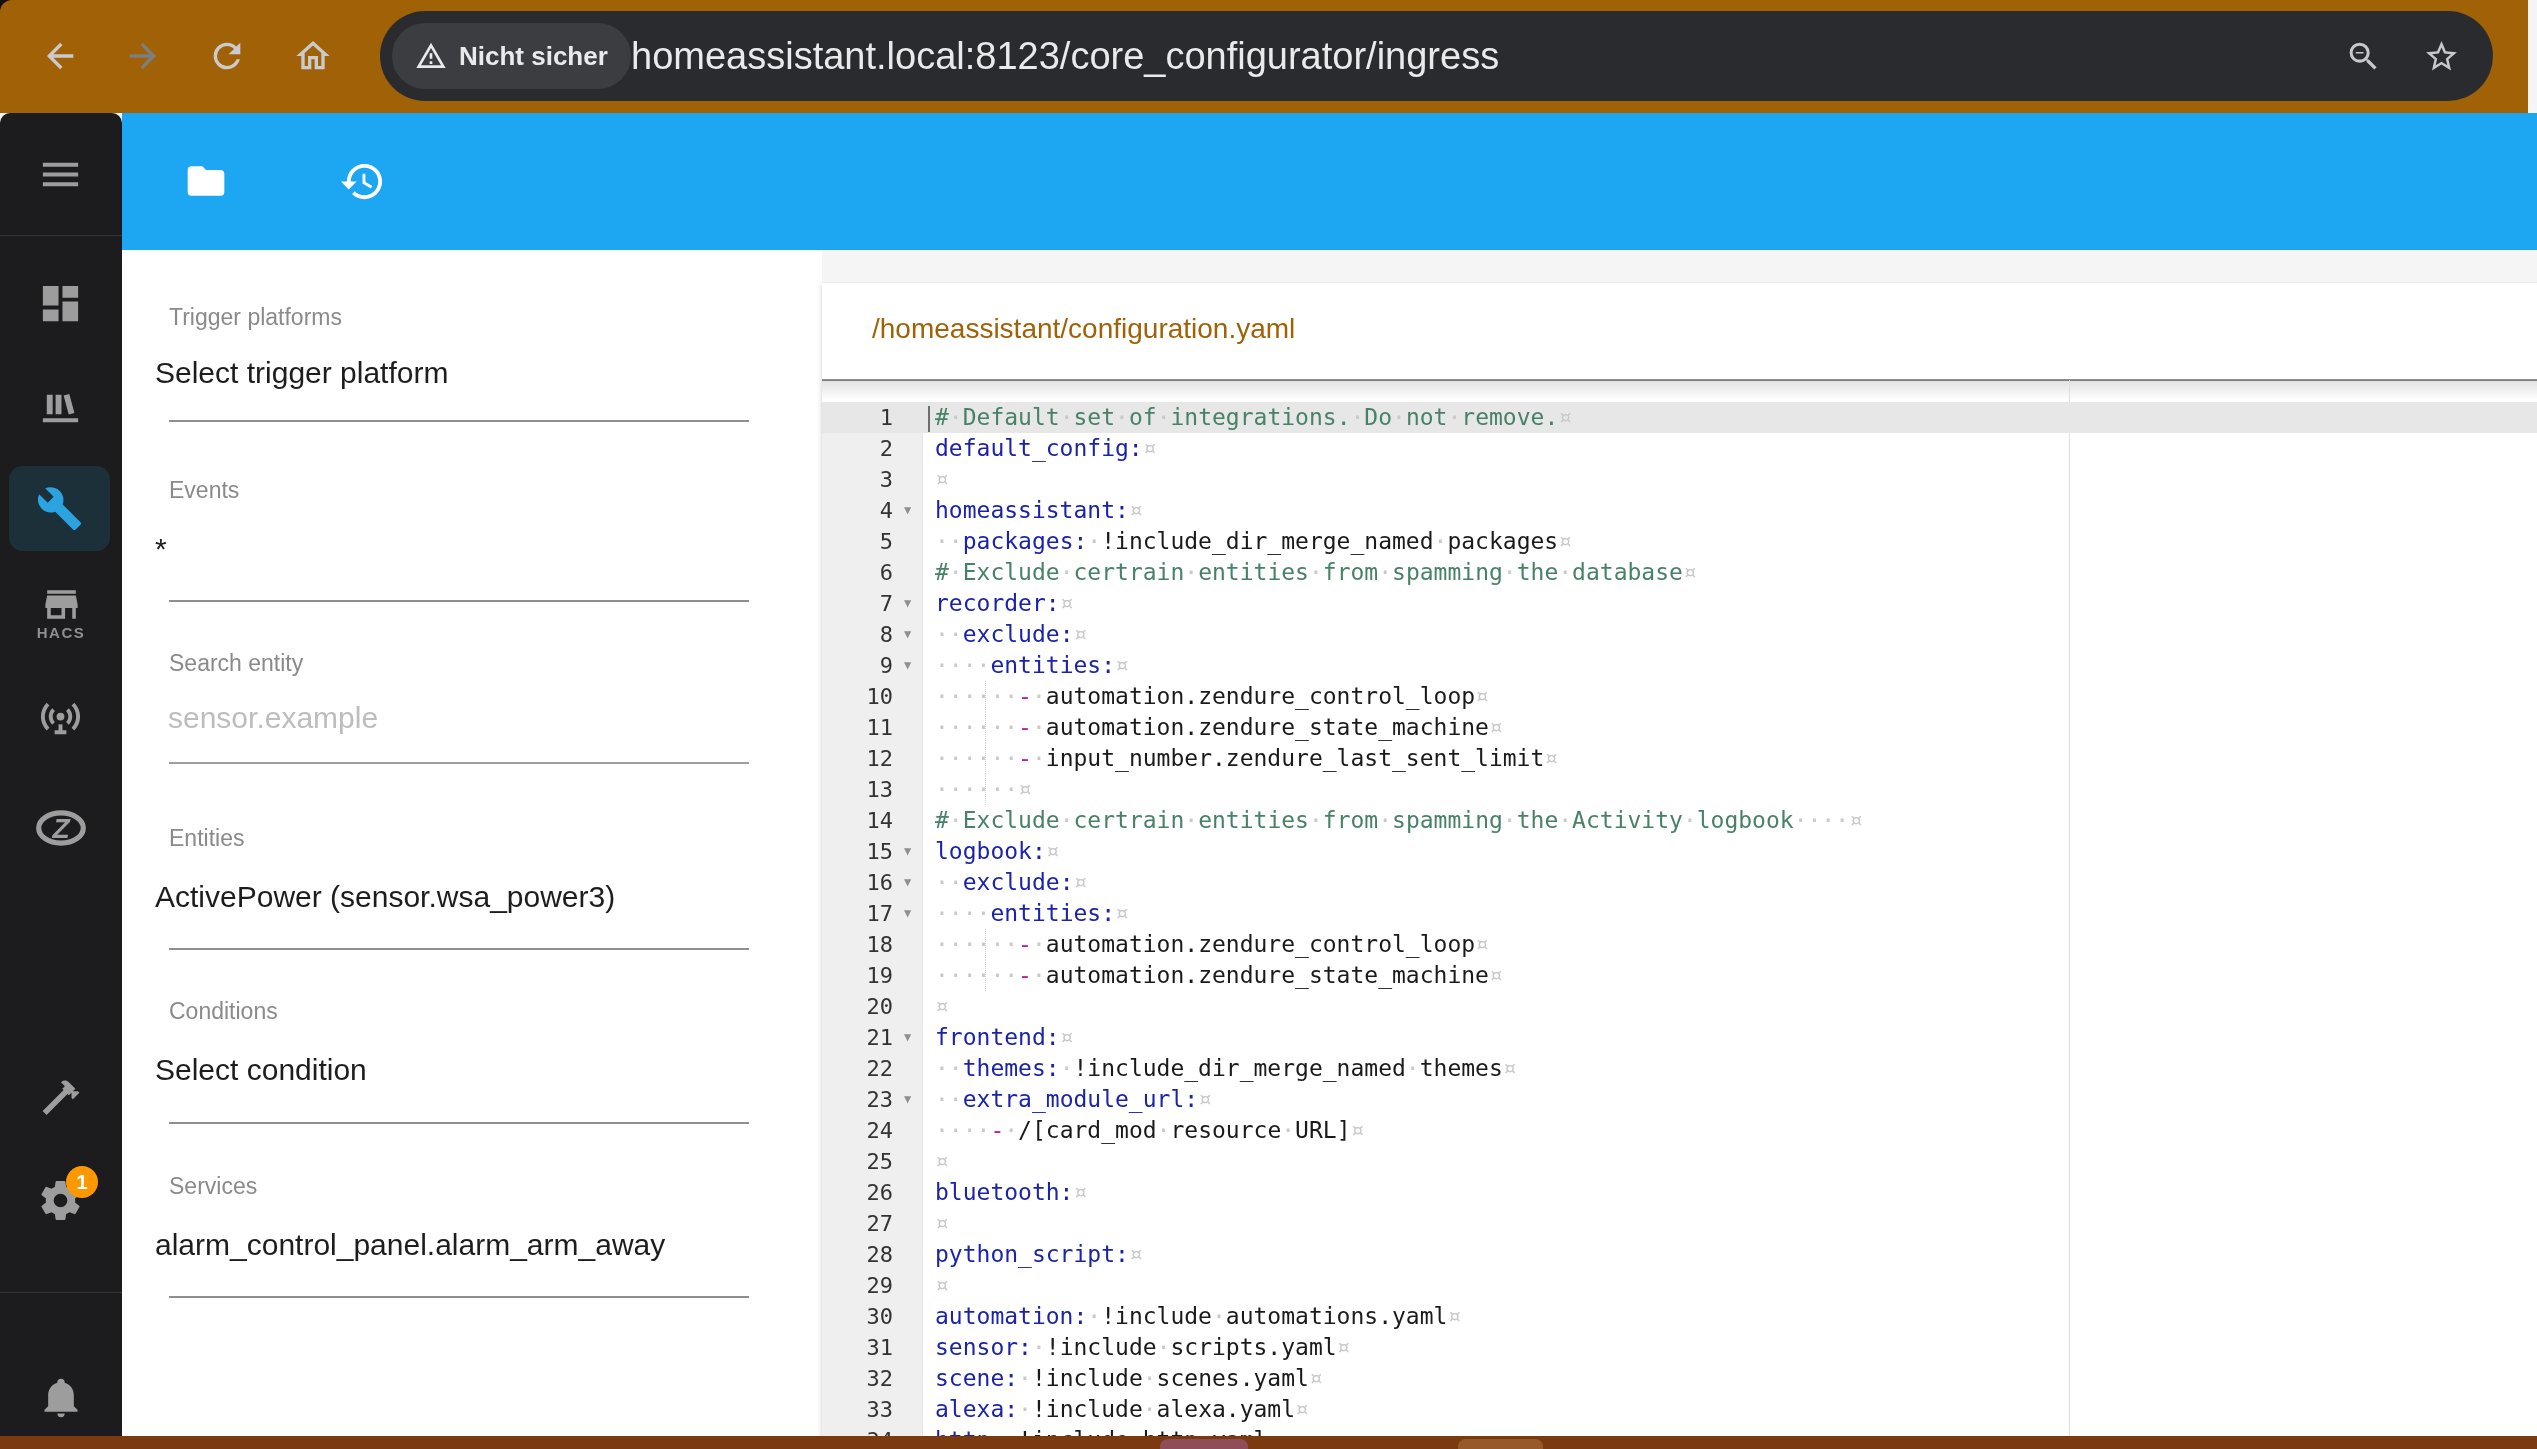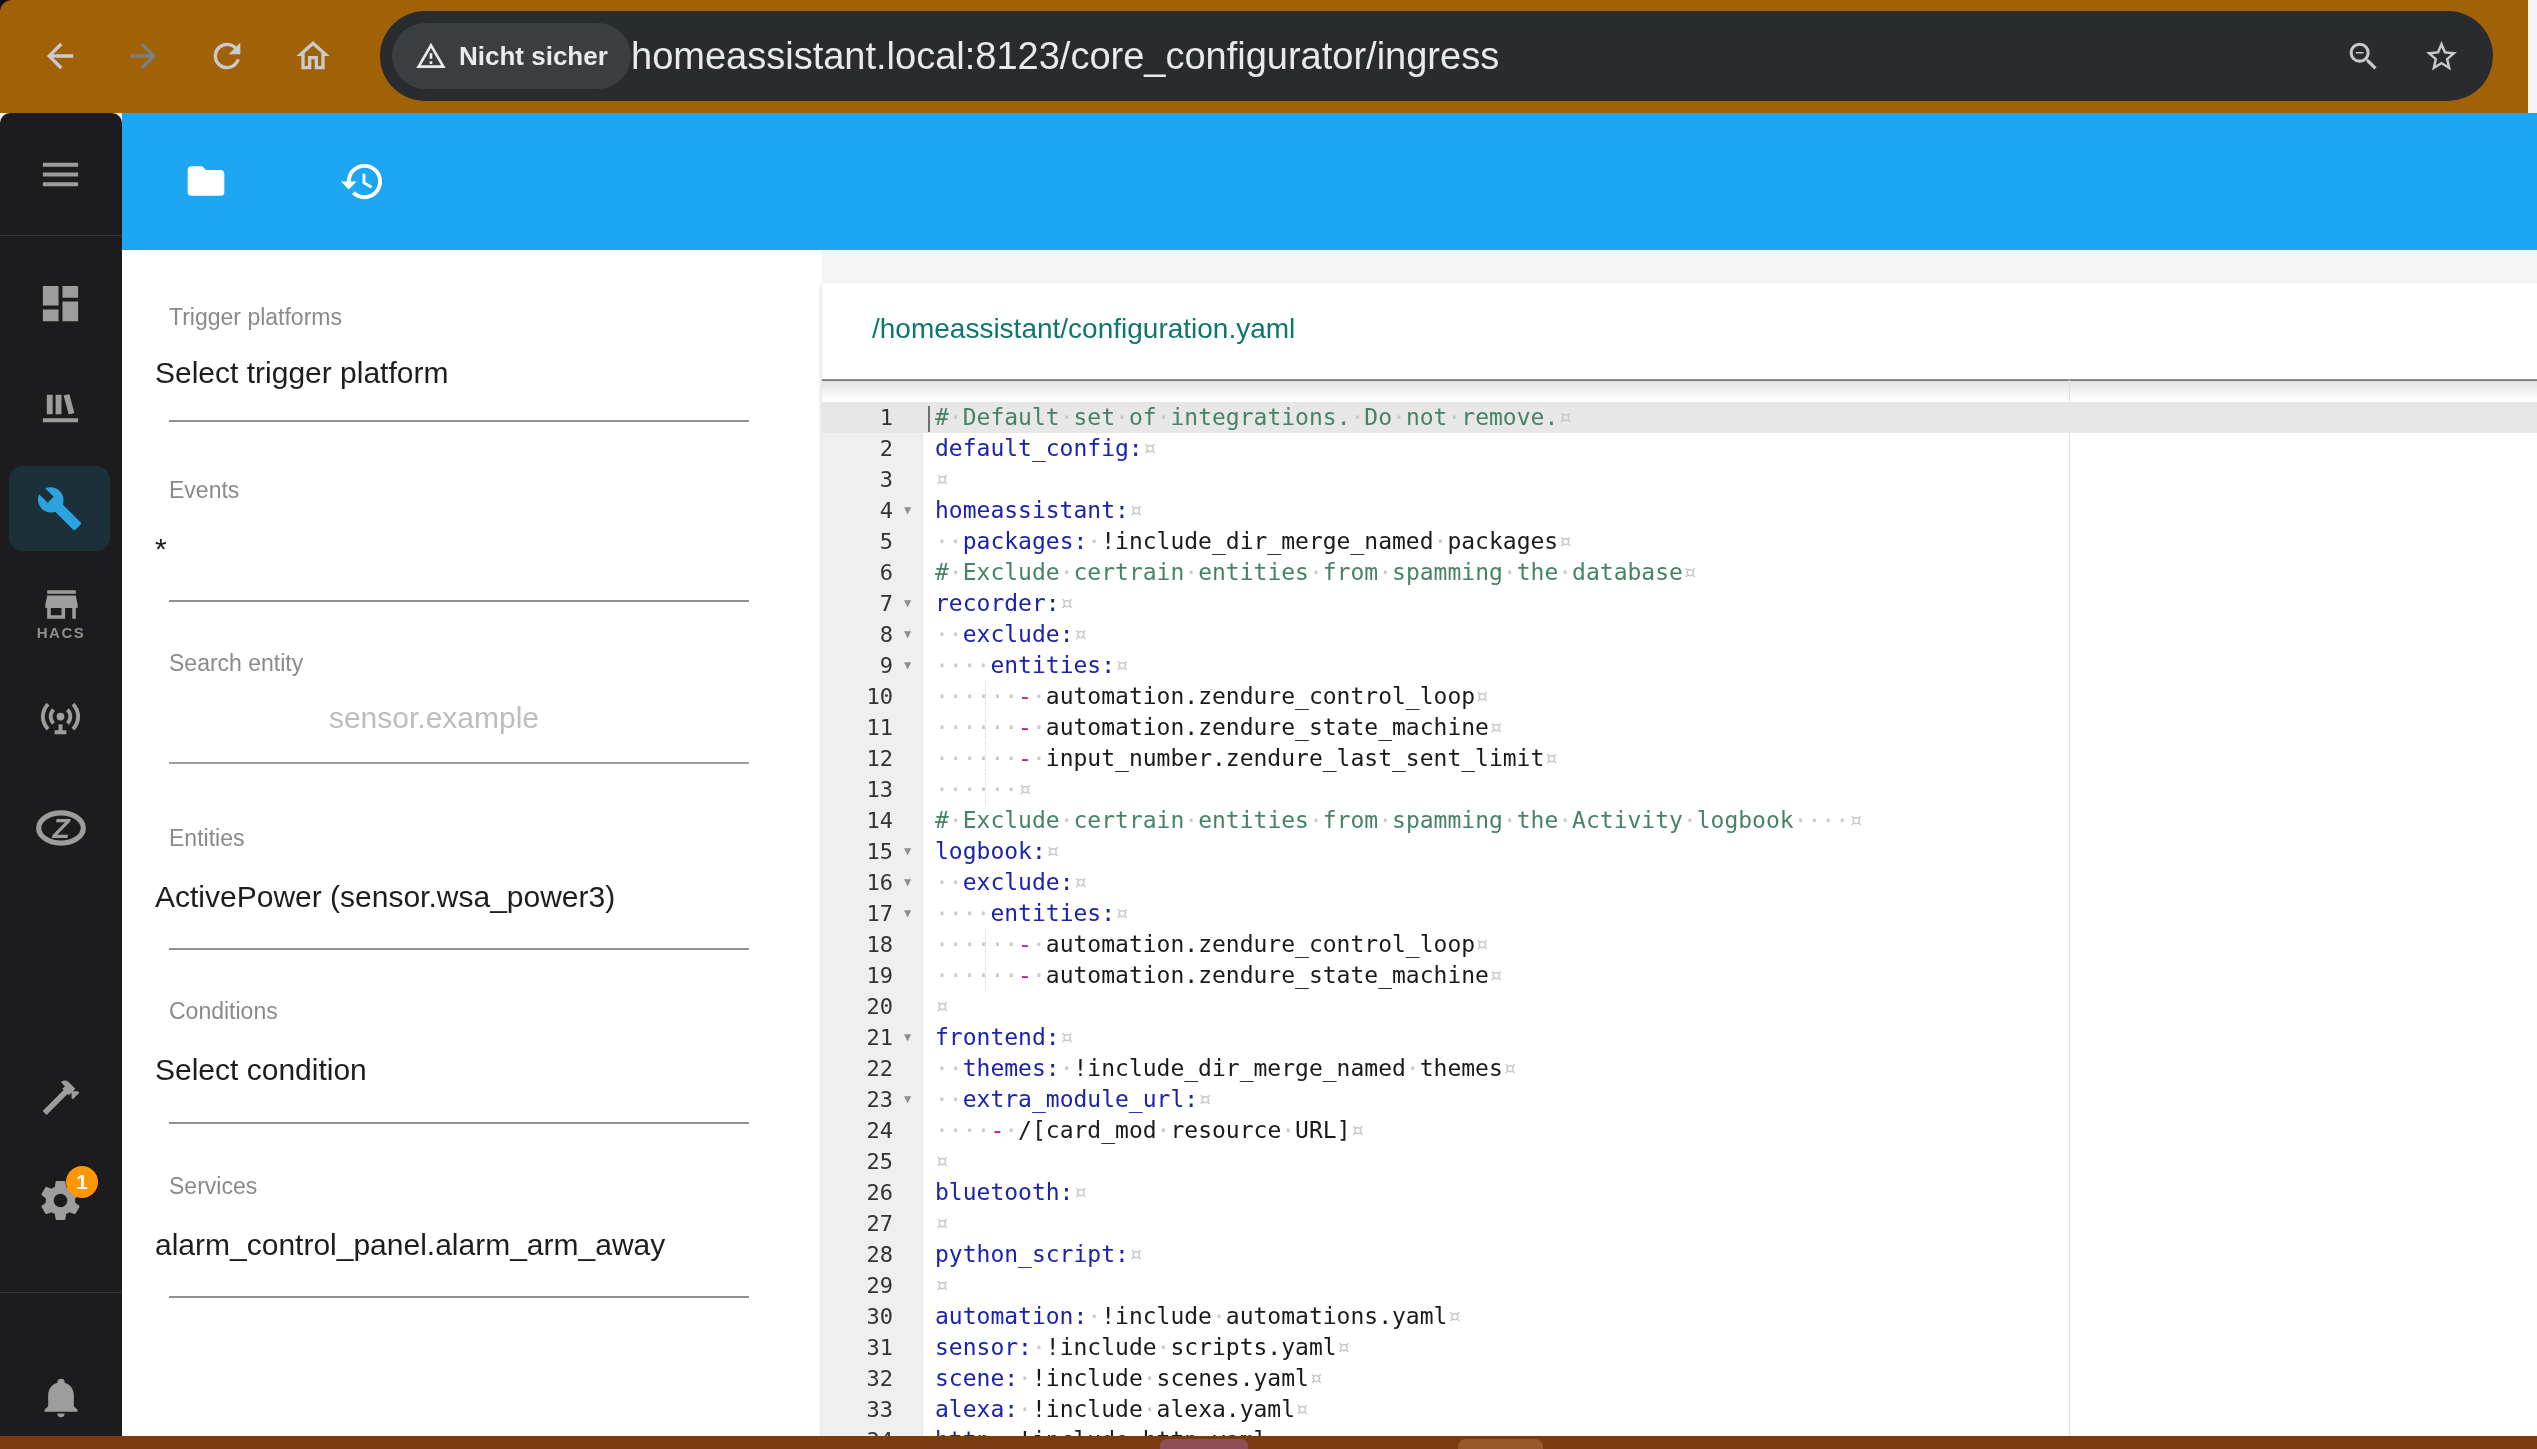--- a/index.html
+++ b/index.html
@@ -38,29 +38,29 @@
 
   
   .blue-bar{position:absolute;left:122px;top:113px;width:2416px;height:137px;background:#1da7f2;}
   .blue-bar svg{position:absolute;fill:#ffffff;cursor:pointer;}
 
   
   .form-panel{position:absolute;left:122px;top:250px;width:700px;height:1199px;background:#ffffff;}
   .f-label{position:absolute;left:47px;color:#8a8a8a;font-size:23px;}
   .f-value{position:absolute;left:33px;color:#1d1d1d;font-size:30px;white-space:nowrap;cursor:pointer;}
   .f-input{position:absolute;left:44px;width:532px;border:none;outline:none;background:transparent;
-           color:#be185d;font-size:30px;font-family:"Liberation Sans",sans-serif;text-align:center;}
+           color:#be185d;font-size:30px;font-family:"Liberation Sans",sans-serif;}
   .f-input::placeholder{color:#bdbdbd;}
   .f-line{position:absolute;left:47px;width:580px;height:1.5px;background:#8f8f8f;}
   .f-arrow{position:absolute;left:745px;color:#141414;font-size:20px;cursor:pointer;}
 
   
   .editor-card{position:absolute;left:822px;top:283px;width:1716px;height:1166px;background:#fff;
                box-shadow:0 1.5px 4.6px rgba(0,0,0,0.22);}
-  .ed-title{position:absolute;left:50px;top:30px;font-size:28px;color:#0f766e;}
+  .ed-title{position:absolute;left:50px;top:30px;font-size:28px;color:#a16207;}
   .ed-sep{position:absolute;left:0;top:96px;width:100%;height:1.5px;background:#8f8f8f;}
   .ed-shadow{position:absolute;left:0;top:97px;width:100%;height:20px;
              background:linear-gradient(rgba(0,0,0,0.12),rgba(0,0,0,0));}
   .ruler{position:absolute;left:1247px;top:97px;bottom:0;width:0.8px;background:#e0e0e0;}
   .gutter-bg{position:absolute;left:0;top:119px;bottom:0;width:100px;background:#efefef;
              border-right:0.8px solid #e5e5e5;}
   .code-lines{position:absolute;left:0;top:119px;right:0;
               font-family:"DejaVu Sans Mono",monospace;font-size:23px;}
   .line{position:relative;height:31px;line-height:31px;display:flex;white-space:pre;}
   .line.active{background:#e7e7e7;}

